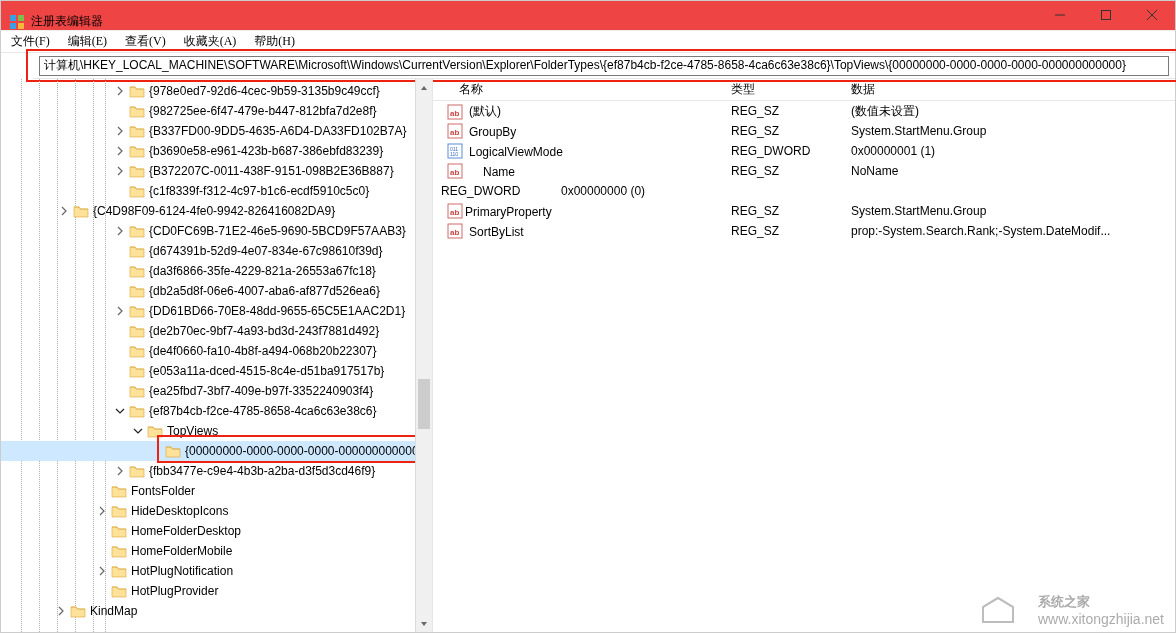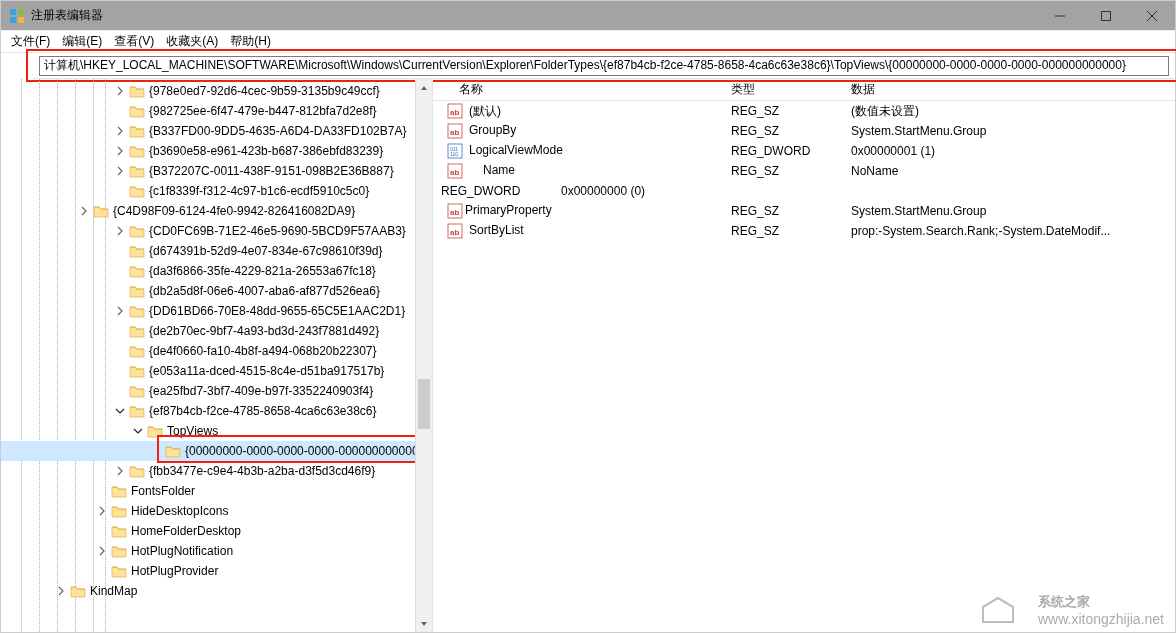--- a/index.html
+++ b/index.html
@@ -1,24 +1,24 @@
 <!DOCTYPE html>
 <html><head>
 <meta charset="utf-8">
 <style>
   * { box-sizing: border-box; margin: 0; padding: 0; }
   html, body { width: 1176px; height: 633px; font-family: "Microsoft YaHei", "Segoe UI", Tahoma, sans-serif; font-size: 12px; background: #fff; color: #000; overflow: hidden; }
   .window { width: 1176px; height: 633px; display: flex; flex-direction: column; border: 1px solid #ccc; }
-  .titlebar { height: 30px; display: flex; align-items: center; background: #a3a3a3; border-bottom: 1px solid #eee; }
+  .titlebar { height: 30px; display: flex; align-items: flex-end; background: #ef4444; border-bottom: 1px solid #eee; }
   .titlebar .app-icon { width: 16px; height: 16px; margin: 0 6px 0 8px; }
   .titlebar .title { flex: 0 0 auto; font-size: 12px; }
   .titlebar .spacer { flex: 1; }
   .win-controls { display: flex; }
   .win-btn { width: 46px; height: 30px; display: flex; align-items: center; justify-content: center; color: #555; }
-  .menubar { height: 22px; display: flex; align-items: flex-start; padding: 0 4px; border-bottom: 1px solid #e6e6e6; }
+  .menubar { height: 22px; display: flex; align-items: flex-start; padding: 0 4px; gap: 6px; border-bottom: 1px solid #e6e6e6; font-family: Liberation Serif, serif; }
   .menu-item { padding: 2px 6px; }
   .addr-row { height: 26px; display: flex; align-items: center; padding: 3px 6px; border-bottom: 1px solid #e6e6e6; margin-left: 32px; }
   .addr-box { flex: 1; height: 20px; border: 1px solid #7a7a7a; background: #fff; display: flex; align-items: center; padding: 0 4px; font-size: 12px; white-space: nowrap; overflow: hidden; }
   .addr-highlight { position: relative; }
   .addr-highlight::after { content: ""; position: absolute; inset: -4px -7px; border: 2px solid #e21; pointer-events: none; }
   .content { flex: 1; display: flex; min-height: 0; }
   .tree-pane { width: 432px; border-right: 1px solid #e6e6e6; overflow: hidden; position: relative; }
   .tree-inner { position: absolute; left: 0; top: 0; right: 0; padding-top: 2px; text-align: center; }
   .depth-lines { position: absolute; left: 0; top: 0; bottom: 0; }
   .vline { position: absolute; top: 0; bottom: 0; border-left: 1px dotted #b0b0b0; }
@@ -28,21 +28,21 @@
   .tree-row.selected { background: #cde8ff; }
   .tree-row .label { padding-right: 6px; }
   .sel-highlight { position: absolute; border: 2px solid #e21; pointer-events: none; }
   .list-pane { flex: 1; display: flex; flex-direction: column; }
   .list-header { height: 22px; display: flex; align-items: center; border-bottom: 1px solid #e6e6e6; background: #fff; }
   .list-header .col { padding: 0 8px; color: #000; }
   .list-body { flex: 1; overflow: auto; }
   .list-row { height: 20px; display: flex; align-items: center; }
   .list-row .cell { padding: 0 8px; overflow: hidden; text-overflow: ellipsis; white-space: nowrap; }
   .val-icon { width: 16px; height: 16px; margin-left: 6px; margin-right: 2px; flex: 0 0 auto; }
-  .col-name { width: 290px; display: flex; align-items: flex-start; }
+  .col-name { width: 290px; display: flex; align-items: flex-end; }
   .col-type { width: 120px; }
   .col-data { flex: 1; }
   .scroll-track { position: absolute; right: 0; top: 0; bottom: 0; width: 17px; background: #f0f0f0; border-left: 1px solid #dcdcdc; }
   .scroll-thumb { position: absolute; left: 2px; right: 2px; background: #cdcdcd; border-radius: 0; }
   .scroll-btn { position: absolute; left: 0; right: 0; height: 17px; display: flex; align-items: center; justify-content: center; color: #666; background: #f0f0f0; }
   .watermark { position: absolute; right: 12px; bottom: 6px; display: flex; align-items: center; gap: 22px; opacity: 0.55; pointer-events: none; }
   .watermark .txt { font-size: 13px; color: #666; }
 </style>
 </head>
 <body>
@@ -159,21 +159,21 @@
             <span class="label">{B372207C-0011-438F-9151-098B2E36B887}</span>
           </div>
           <div class="tree-row" style="padding-left: 112px;">
             <span class="expander"></span>
             <svg class="folder-icon" viewBox="0 0 16 14">
               <path d="M1 3 h5 l1.5 2 H15 v8 H1 Z" fill="#ffe29a" stroke="#d9a436" stroke-width="0.6"></path>
               <path d="M1 3 h5 l1.5 2 H15" fill="none" stroke="#d9a436" stroke-width="0.6"></path>
             </svg>
             <span class="label">{c1f8339f-f312-4c97-b1c6-ecdf5910c5c0}</span>
           </div>
-          <div class="tree-row" style="padding-left: 76px;">
+          <div class="tree-row" style="padding-left: 56px;">
             <span class="expander">
               <svg width="10" height="10" viewBox="0 0 10 10">
                 <path d="M3 1 L7 5 L3 9" fill="none" stroke="#666" stroke-width="1.2"></path>
               </svg>
             </span>
             <svg class="folder-icon" viewBox="0 0 16 14">
               <path d="M1 3 h5 l1.5 2 H15 v8 H1 Z" fill="#ffe29a" stroke="#d9a436" stroke-width="0.6"></path>
               <path d="M1 3 h5 l1.5 2 H15" fill="none" stroke="#d9a436" stroke-width="0.6"></path>
             </svg>
             <span class="label">{C4D98F09-6124-4fe0-9942-826416082DA9}</span>
@@ -322,20 +322,28 @@
             </svg>
             <span class="label">HideDesktopIcons</span>
           </div>
           <div class="tree-row" style="padding-left: 94px;">
             <span class="expander"></span>
             <svg class="folder-icon" viewBox="0 0 16 14">
               <path d="M1 3 h5 l1.5 2 H15 v8 H1 Z" fill="#ffe29a" stroke="#d9a436" stroke-width="0.6"></path>
               <path d="M1 3 h5 l1.5 2 H15" fill="none" stroke="#d9a436" stroke-width="0.6"></path>
             </svg>
             <span class="label">HomeFolderDesktop</span>
+          </div>
+          <div class="tree-row" style="padding-left: 94px;">
+            <span class="expander"></span>
+            <svg class="folder-icon" viewBox="0 0 16 14">
+              <path d="M1 3 h5 l1.5 2 H15 v8 H1 Z" fill="#ffe29a" stroke="#d9a436" stroke-width="0.6"></path>
+              <path d="M1 3 h5 l1.5 2 H15" fill="none" stroke="#d9a436" stroke-width="0.6"></path>
+            </svg>
+            <span class="label">HomeFolderMobile</span>
           </div>
           <div class="tree-row" style="padding-left: 94px;">
             <span class="expander">
               <svg width="10" height="10" viewBox="0 0 10 10">
                 <path d="M3 1 L7 5 L3 9" fill="none" stroke="#666" stroke-width="1.2"></path>
               </svg>
             </span>
             <svg class="folder-icon" viewBox="0 0 16 14">
               <path d="M1 3 h5 l1.5 2 H15 v8 H1 Z" fill="#ffe29a" stroke="#d9a436" stroke-width="0.6"></path>
               <path d="M1 3 h5 l1.5 2 H15" fill="none" stroke="#d9a436" stroke-width="0.6"></path>

